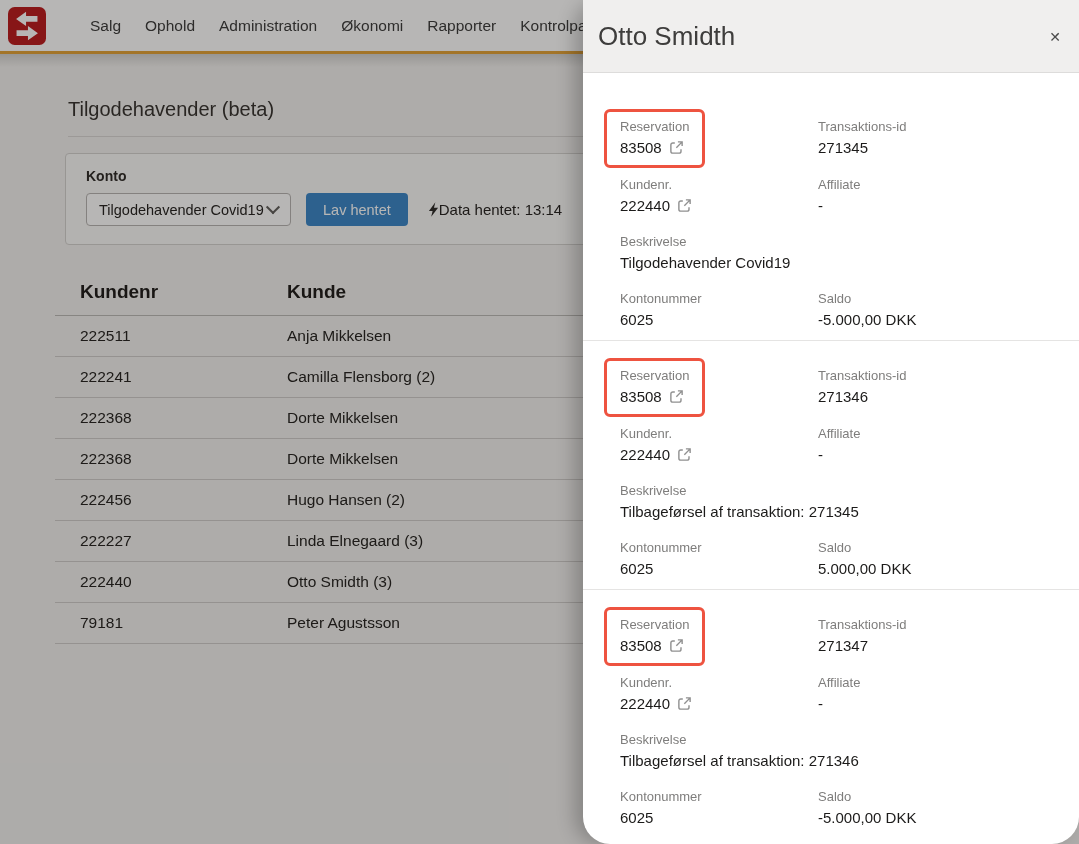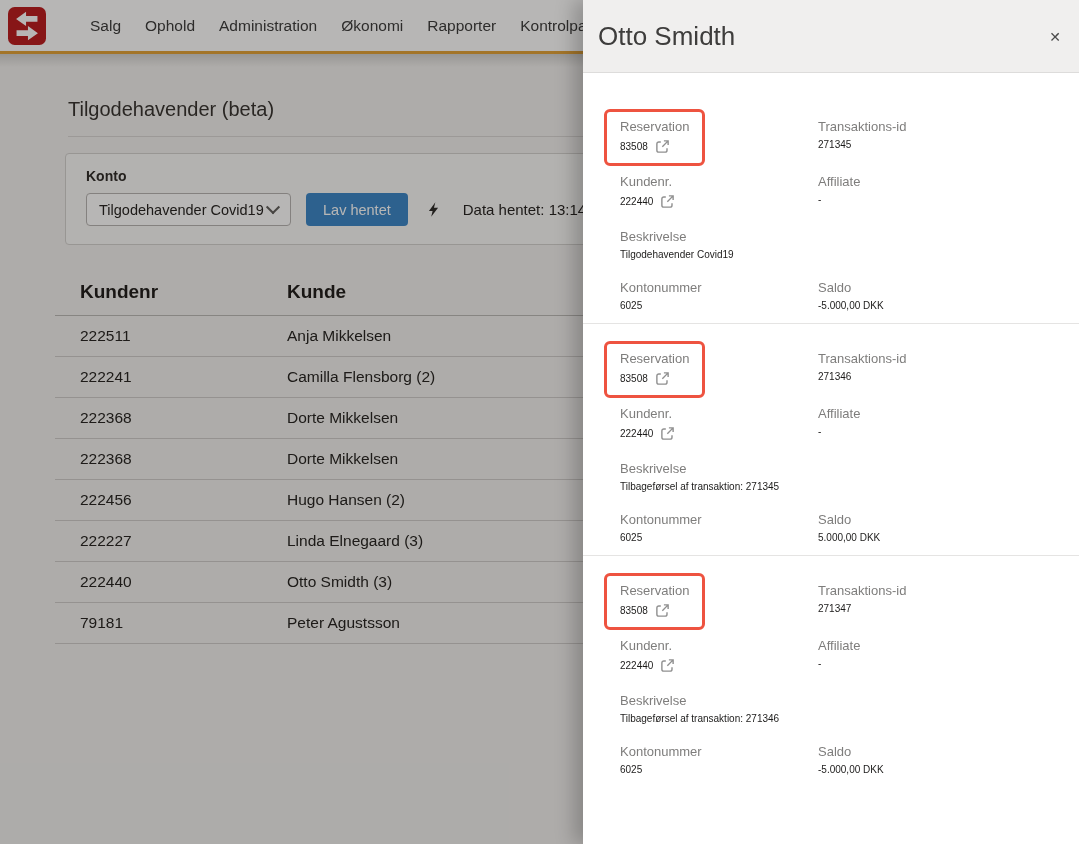--- a/index.html
+++ b/index.html
@@ -48,59 +48,59 @@
   }
   .chevron {
     width: 8px; height: 8px; border-right: 2px solid #5f5d5b; border-bottom: 2px solid #5f5d5b;
     transform: rotate(45deg) translate(-2px, -2px); flex: 0 0 auto;
   }
   .btn-primary {
     height: 33px; padding: 0 17px; background: #3a86c8; color: #ffffff;
     border: none; border-radius: 4px; font-size: 14.5px; cursor: pointer;
     font-family: "Liberation Sans", sans-serif;
   }
-  .fetched { display: flex; align-items: center; gap: 24px; font-size: 15px; color: #242220; margin-left: 5px; }
+  .fetched { display: flex; align-items: center; gap: 0; font-size: 15px; color: #242220; margin-left: 5px; }
 
   .data-table {
     margin: 26px 0 0 55px; width: 640px; border-collapse: collapse;
     font-size: 15.5px; color: #242220;
   }
   .data-table th {
     text-align: left; font-weight: bold; font-size: 19px; color: #1d1b19;
     padding: 10px 0 12px 25px; border-bottom: 1px solid #bbb9b7;
   }
   .data-table th.col-kundenr { width: 182px; }
   .data-table td { padding: 11px 0 11px 25px; border-bottom: 1px solid #cecccb; }
 
   .dim-overlay { position: absolute; inset: 0; background: rgba(15,12,9,0.30); z-index: 50; }
 
   
   .drawer {
     position: absolute; top: 0; right: 0; width: 496px; height: 844px;
-    background: #ffffff; z-index: 100; box-shadow: -9px 0 18px rgba(0,0,0,0.22);
+    background: #ffffff; z-index: 100; box-shadow: -9px 0 18px rgba(0,0,0,0.22); border-radius: 27px;
   }
   .drawer-header {
     position: relative; height: 72px; background: #f0efee;
     border-bottom: 1px solid #dddcdb; display: flex; align-items: center;
   }
   .drawer-title { margin: 0 0 0 15px; font-size: 26px; font-weight: 400; color: #3e3d3c; }
   .close-btn {
     position: absolute; right: 12px; top: 25px; width: 24px; height: 24px;
     background: none; border: none; font-size: 14px; color: #4a4a4a; cursor: pointer;
     font-family: "Liberation Sans", sans-serif;
   }
   .drawer-body { padding-top: 19px; }
   .entry {
     display: grid; grid-template-columns: 198px 1fr; row-gap: 20px;
     padding: 27px 24px 12px 37px; border-bottom: 1px solid #e5e4e3;
     align-items: start;
   }
   .entry:last-child { border-bottom: none; }
   .flabel { font-size: 13px; color: #7e7d7c; margin-bottom: 5px; }
-  .fvalue { font-size: 10px; color: #1c1b1a; display: flex; align-items: center; gap: 7px; }
+  .fvalue { font-size: 15px; color: #1c1b1a; display: flex; align-items: center; gap: 7px; }
   .field-full { grid-column: 1 / -1; }
   .hl-box {
     display: inline-block; border: 3px solid #ee5340; border-radius: 6px;
     padding: 7px 13px 9px; margin: -10px 0 -12px -16px;
   }
   .ext-icon { flex: 0 0 auto; display: inline-block; }
 </style>
 </head>
 <body>
 

